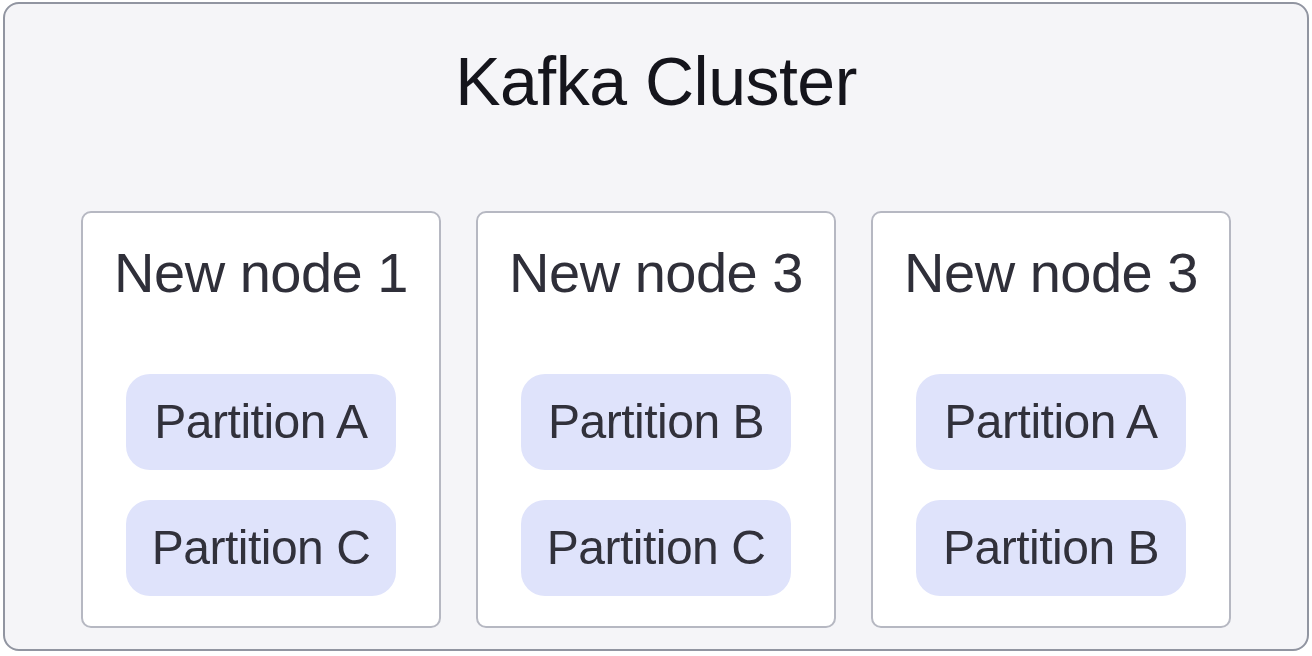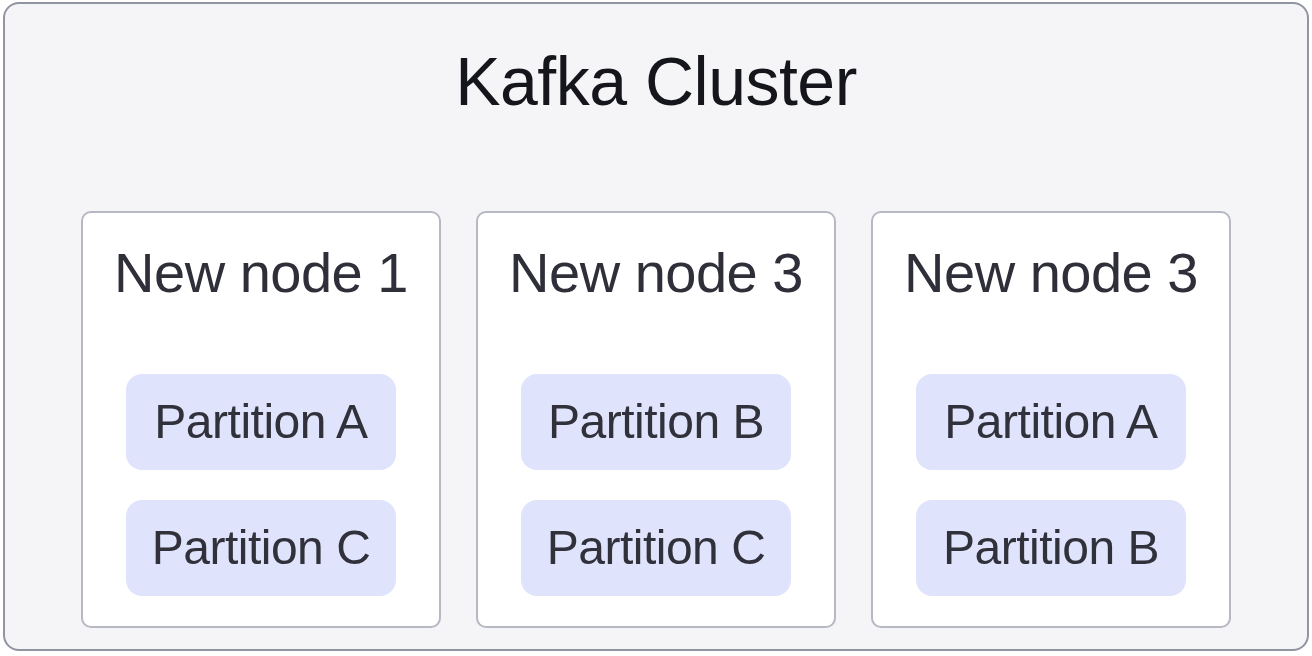--- a/index.html
+++ b/index.html
@@ -57,21 +57,21 @@
   .partitions {
     margin-top: 68px;
     display: flex;
     flex-direction: column;
     gap: 30px;
   }
   .partition-pill {
     box-sizing: border-box;
     width: 270px;
     height: 96px;
-    border-radius: 16px;
+    border-radius: 24px;
     background: #dfe3fb;
     display: flex;
     align-items: center;
     justify-content: center;
     font-size: 48px;
     letter-spacing: -0.5px;
     color: #31313b;
   }
 </style>
 </head>

